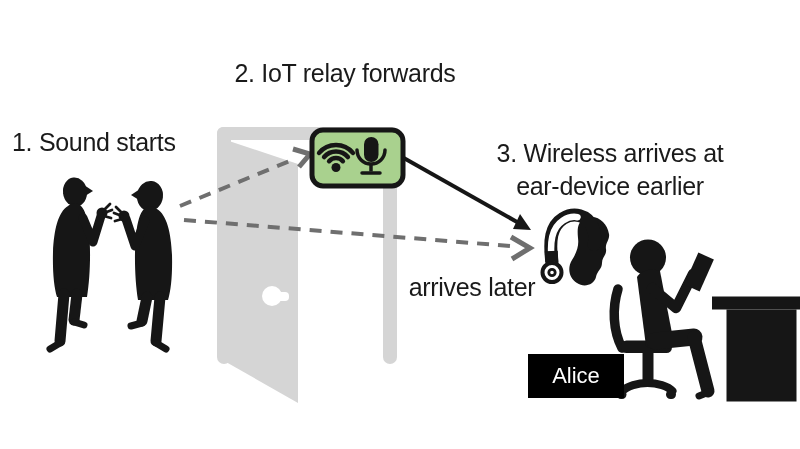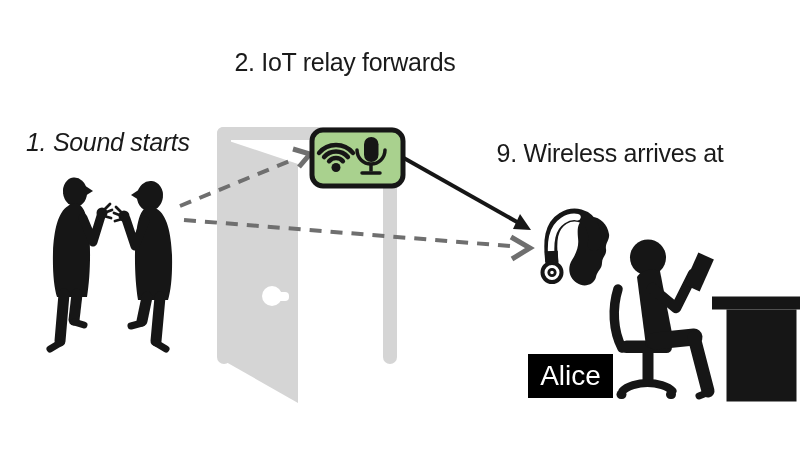--- a/index.html
+++ b/index.html
@@ -7,22 +7,22 @@
     position:relative;width:800px;height:449px;background:#ffffff;overflow:hidden;
     font-family:"Liberation Sans", sans-serif;color:#1a1a1a;
   }
   .stage svg{position:absolute;left:0;top:0;}
   .lbl{
     position:absolute;font-size:25px;letter-spacing:-0.3px;line-height:33px;
     color:#1a1a1a;white-space:nowrap;
   }
   .lbl.center{text-align:center;}
   .name-tag{
-    position:absolute;left:528px;top:354px;width:85px;height:44px;
-    background:#000000;color:#ffffff;font-size:28px;
+    position:absolute;left:528px;top:354px;width:96px;height:44px;
+    background:#000000;color:#ffffff;font-size:22px;
     display:flex;align-items:center;justify-content:center;
   }
 </style>
 </head>
 <body>
 
 <div class="stage">
 
   <svg width="800" height="449" viewBox="0 0 800 449">
 
@@ -137,32 +137,34 @@
         <line x1="694" y1="337" x2="708" y2="391" stroke="#161616" stroke-width="13" stroke-linecap="round"></line>
         <line x1="709" y1="392" x2="699" y2="396" stroke="#161616" stroke-width="7" stroke-linecap="round"></line>
       </g>
       <g>
         <rect x="712" y="296.5" width="88" height="13"></rect>
         <rect x="726.5" y="309.5" width="70" height="92"></rect>
       </g>
     </g>
   </svg>
 
-  <div class="lbl" style="left:26px;top:126px;font-style:italic;">
+  <div class="lbl" style="left:12px;top:126px;">
     <span>1. Sound starts</span>
   </div>
 
-  <div class="lbl center" style="left:214px;top:46px;width:262px;">
+  <div class="lbl center" style="left:214px;top:57px;width:262px;">
     <div>2. IoT relay forwards</div>
   </div>
 
   <div class="lbl center" style="left:476px;top:137px;width:268px;">
-    <div>9. Wireless arrives at</div>
+    <div>3. Wireless arrives at</div>
+    <div>ear-device earlier</div>
   </div>
 
   <div class="lbl center" style="left:388px;top:271px;width:168px;line-height:32px;">
+    <div>arrives later</div>
   </div>
 
   <div class="name-tag">
     <span>Alice</span>
   </div>
 
 </div>
 
 </body></html>

